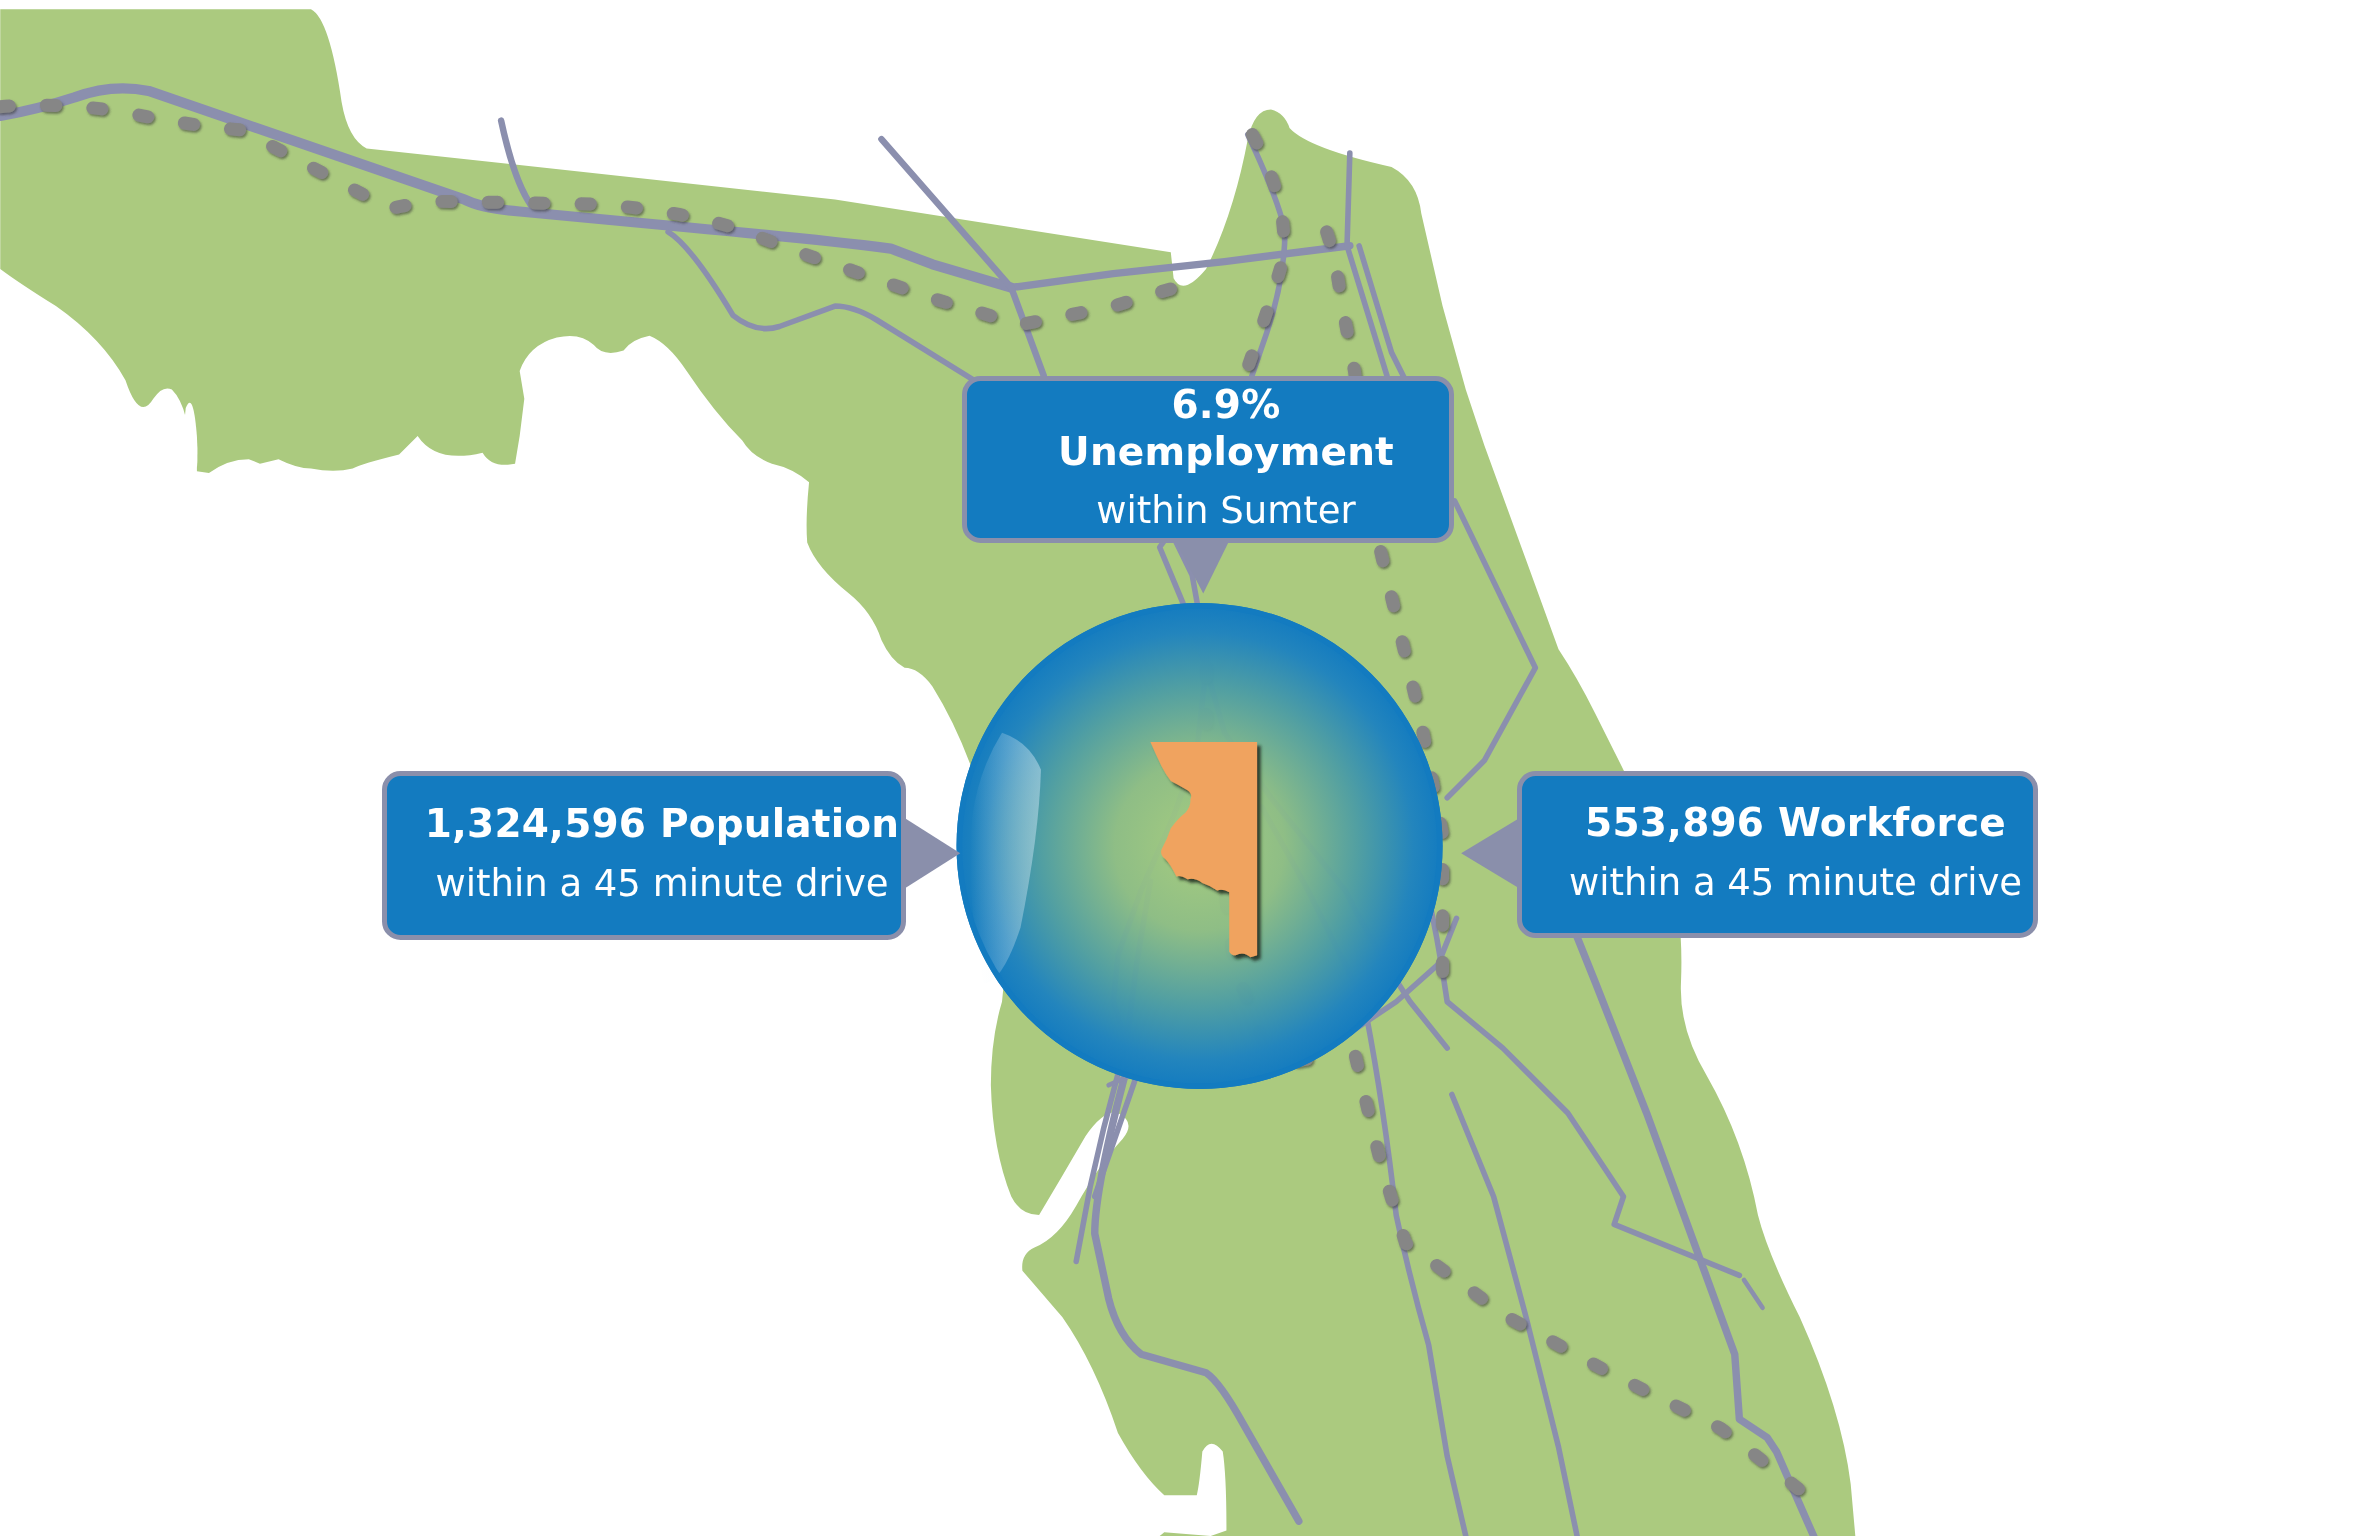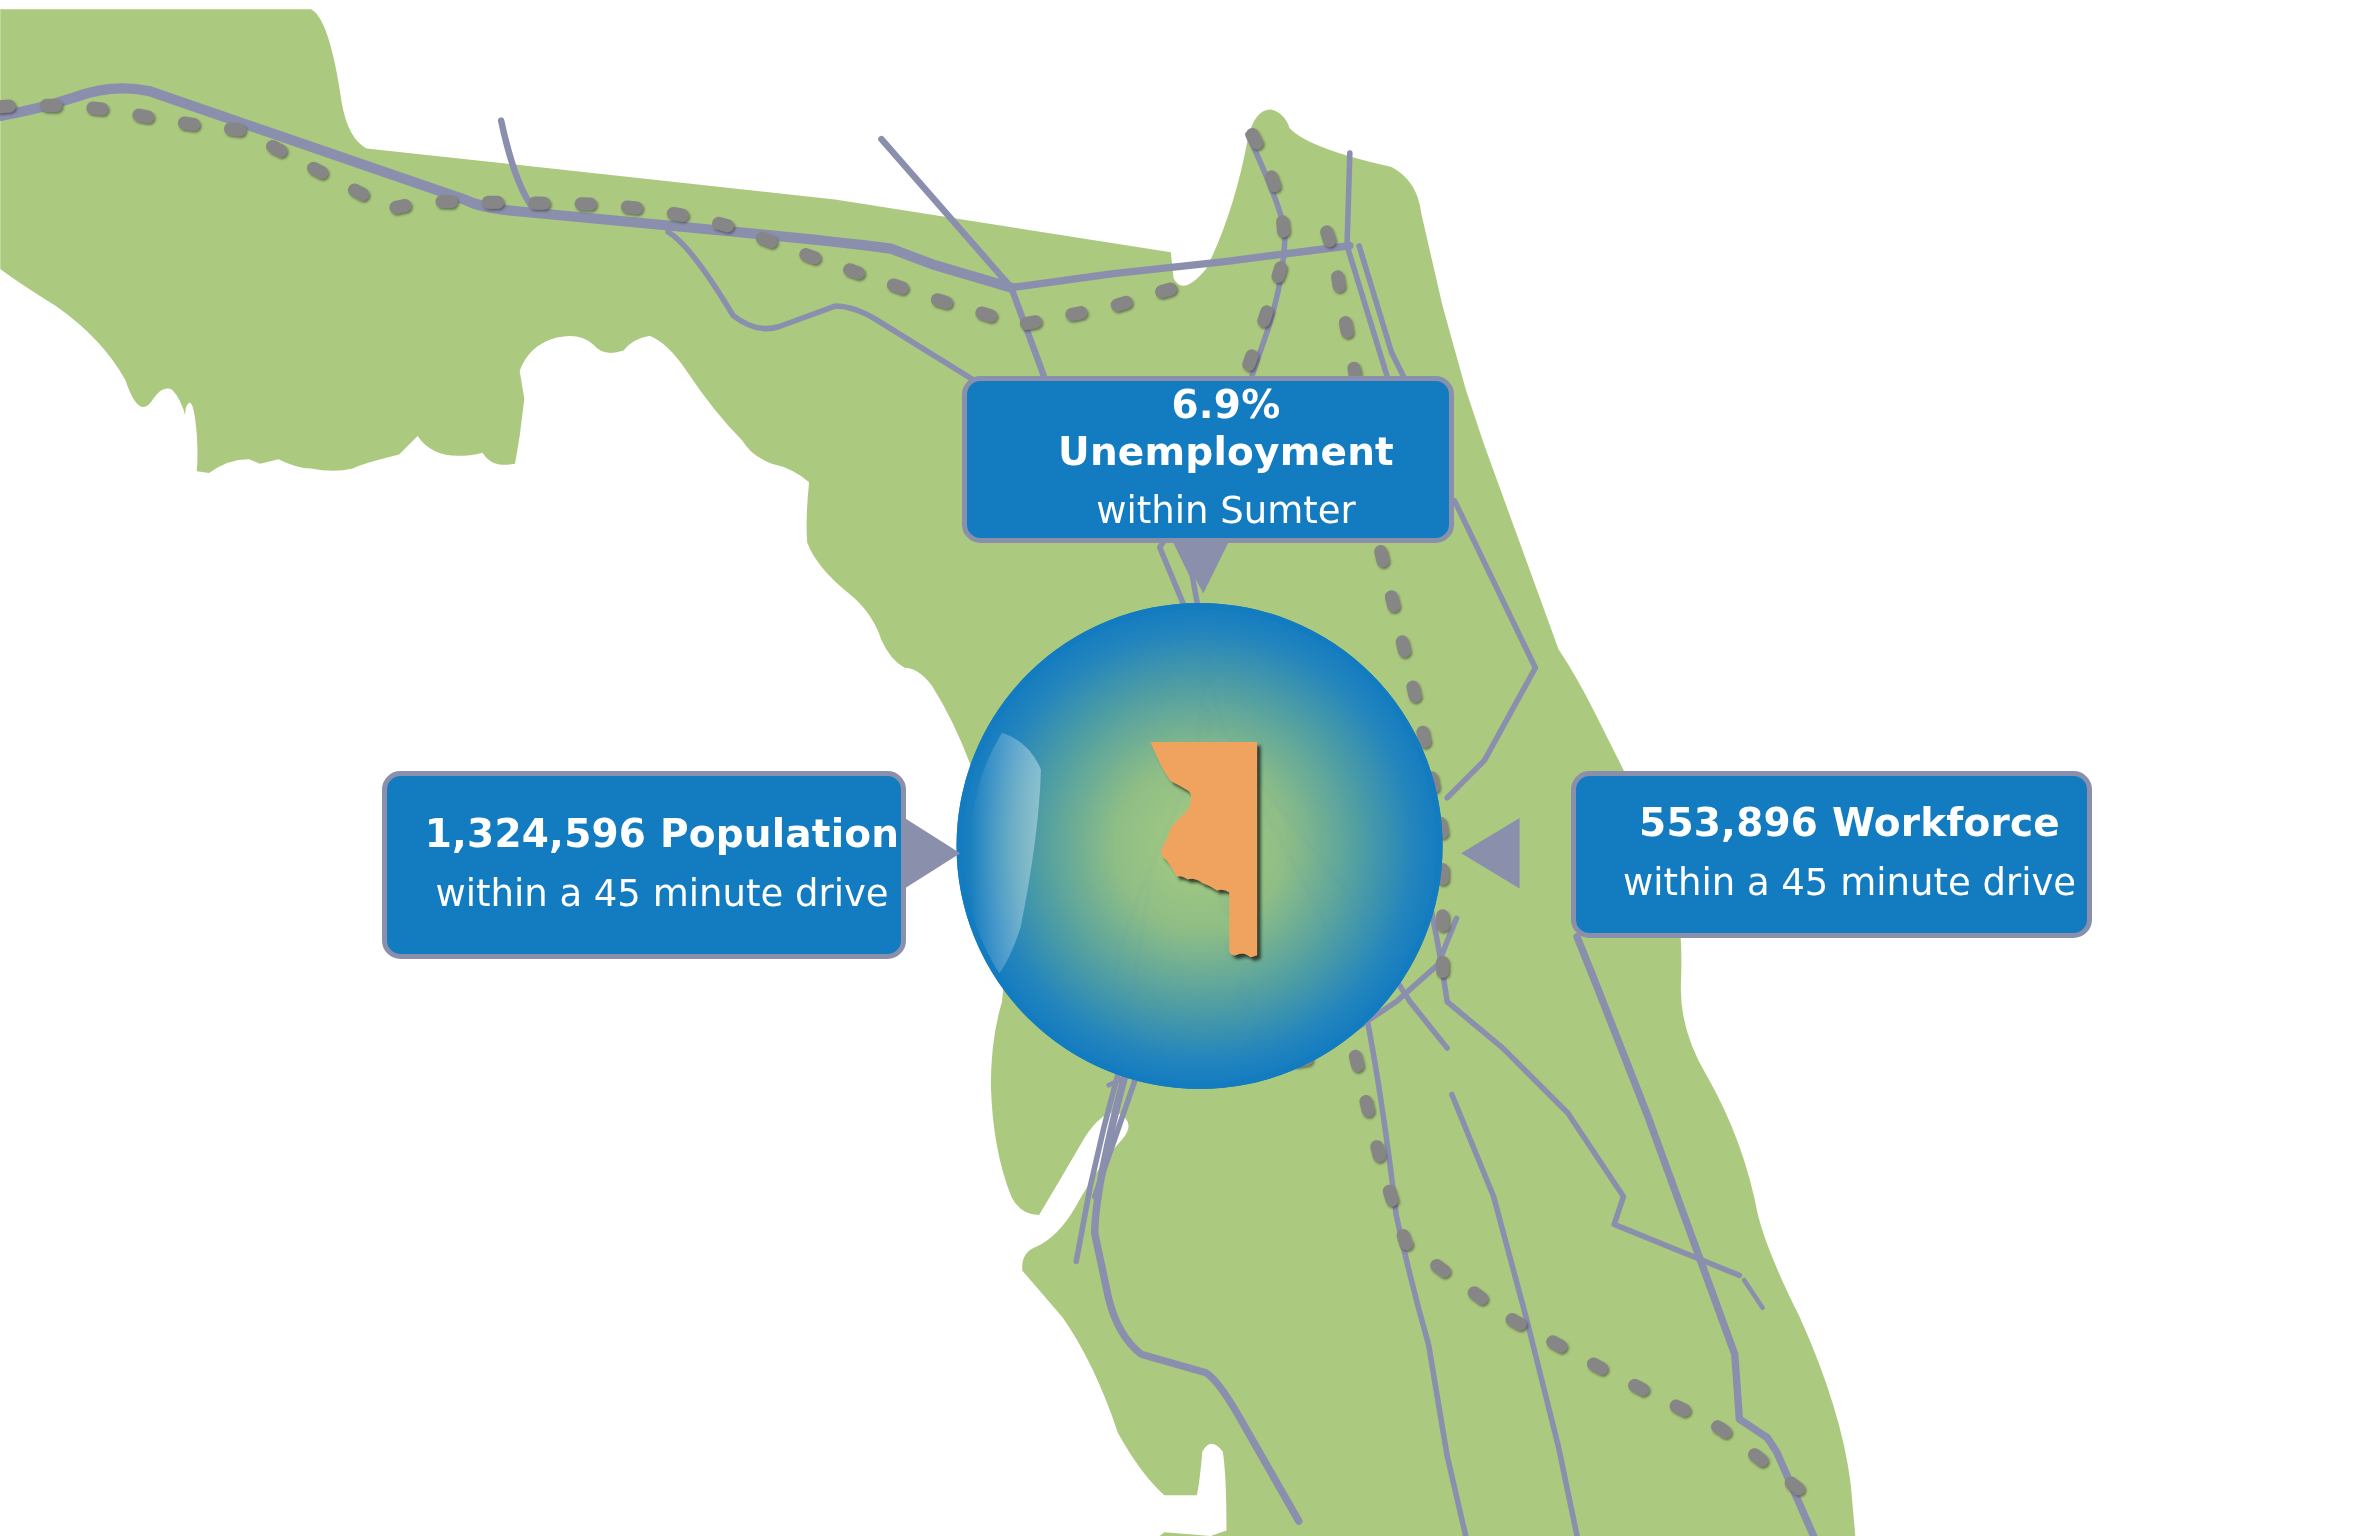--- a/index.html
+++ b/index.html
@@ -12,22 +12,22 @@
     border: 5.6px solid #8a8fab;
     border-radius: 18.6px;
     box-sizing: border-box;
     color: #ffffff;
     text-align: center;
     display: flex; flex-direction: column; justify-content: center; align-items: center; padding-left: 36px;
   }
   .callout .headline { font-weight: bold; font-size: 39px; line-height: 1.2; letter-spacing: 0.2px; }
   .callout .subline { font-weight: normal; font-size: 37px; line-height: 1.4; margin-top: 10px; }
   #callout-unemployment { left: 962px; top: 376px; width: 492px; height: 167px; }
-  #callout-population  { left: 382px;  top: 771px; width: 524px; height: 188px; }
-  #callout-workforce   { left: 1571px; top: 771px; width: 521px; height: 167px; }
+  #callout-population  { left: 382px;  top: 771px; width: 524px; height: 169px; }
+  #callout-workforce   { left: 1517px; top: 771px; width: 521px; height: 167px; }
 </style>
 </head>
 <body>
 
 <svg id="map" viewBox="0 0 2560 1656" xmlns="http://www.w3.org/2000/svg">
   <defs>
     <radialGradient id="globeGrad" cx="50%" cy="50%" r="50%">
       <stop offset="0%" stop-color="#a6cc7f" stop-opacity="0.95"></stop>
       <stop offset="35%" stop-color="#8dbd86" stop-opacity="0.95"></stop>
       <stop offset="65%" stop-color="#4f9ea3" stop-opacity="0.97"></stop>

